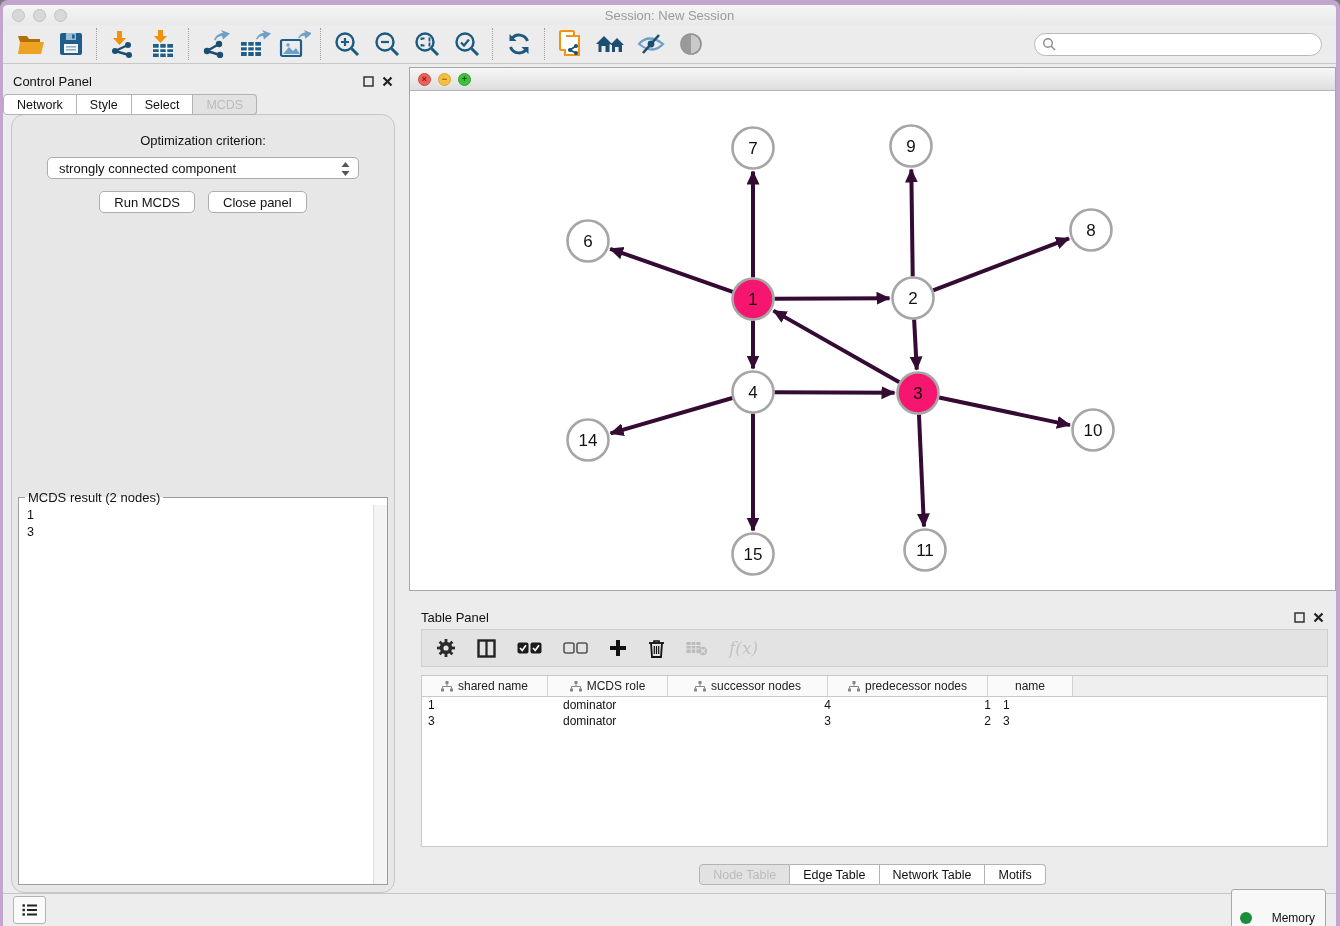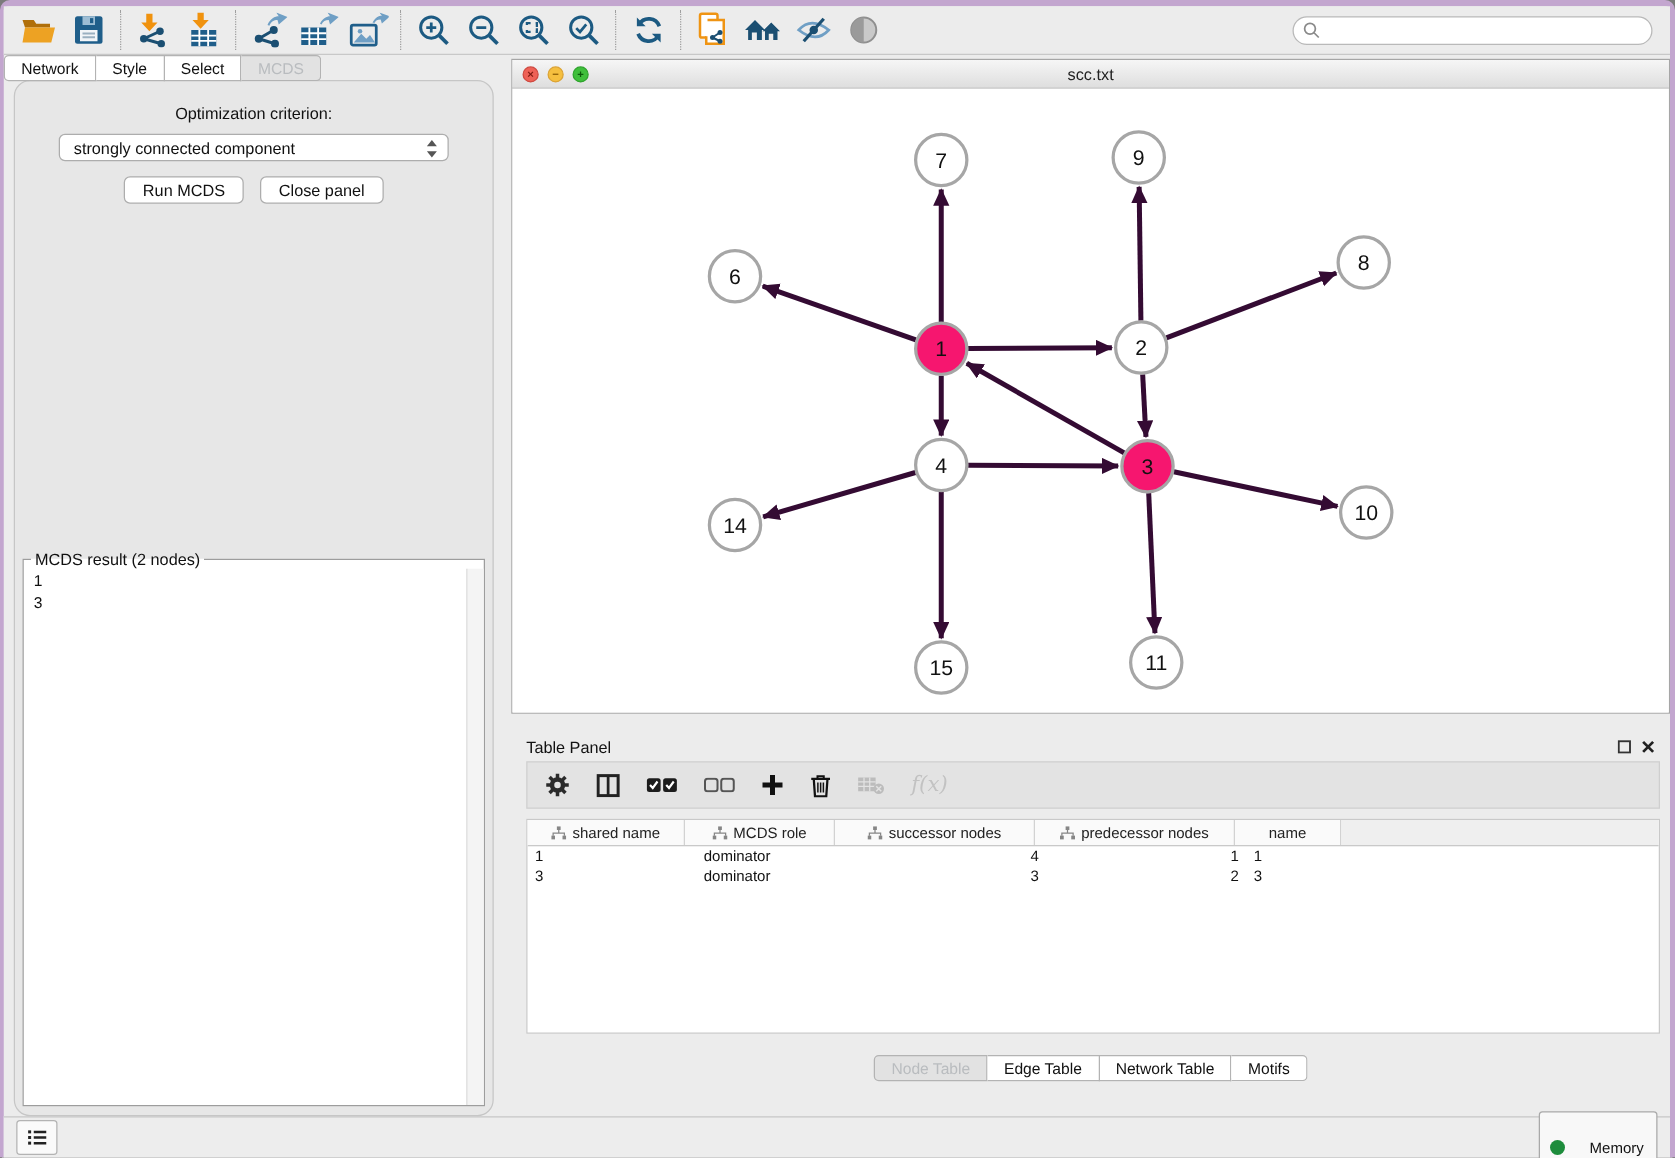--- a/index.html
+++ b/index.html
@@ -83,20 +83,28 @@
     display:flex;align-items:center;justify-content:center;margin-left:2px;}
   .membtn{margin-left:auto;height:24px;background:#f8f8f8;border:1px solid #a9a9a9;border-radius:3px;
     display:flex;align-items:center;gap:20px;padding:16px 10px 0 8px;font-size:12px;color:#111;margin-right:2px;}
   .memdot{width:12px;height:12px;border-radius:50%;background:#1d8c3c;}
 </style>
 </head>
 <body>
 
 <div class="window">
 
+  <div class="titlebar">
+    <div class="lights">
+      <span class="tl"></span>
+      <span class="tl"></span>
+      <span class="tl"></span>
+    </div>
+    <div class="app-title">Session: New Session</div>
+  </div>
 
   <div class="toolbar">
     <span class="ticon">
       <svg width="30" height="26" viewBox="0 0 30 26">
           <path d="M2 5 h9 l2 3 h11 v3 H4 z" fill="#b06f0a"></path>
           <path d="M4 11 h24 l-3 12 H2 z" fill="#eda223"></path>
         </svg>
     </span>
     <span class="ticon">
       <svg width="26" height="26" viewBox="0 0 26 26">
@@ -235,20 +243,31 @@
           <circle cx="6" cy="6" r="4.3" fill="none" stroke="#8a8a8a" stroke-width="1.4"></circle>
           <path d="M9.2 9.2 L13 13" stroke="#8a8a8a" stroke-width="1.4"></path>
         </svg>
       <input type="text" placeholder="" style="">
     </span>
   </div>
 
   <div class="content">
 
     <div class="cpanel">
+      <div class="panel-head">
+        <span class="panel-title">Control Panel</span>
+        <span class="panel-btns">
+          <svg width="11" height="11" viewBox="0 0 11 11">
+              <rect x="1" y="1" width="9" height="9" fill="none" stroke="#333" stroke-width="1.5"></rect>
+            </svg>
+          <svg width="11" height="11" viewBox="0 0 11 11">
+              <path d="M1.5 1.5 L9.5 9.5 M9.5 1.5 L1.5 9.5" stroke="#222" stroke-width="2.2"></path>
+            </svg>
+        </span>
+      </div>
       <div class="tabbar" id="cp-tabs">
           <div class="tab">Network</div>
           <div class="tab">Style</div>
           <div class="tab">Select</div>
           <div class="tab sel">MCDS</div>
         </div>
       <div class="cp-body">
         <div class="opt-label">Optimization criterion:</div>
         <div class="selectbox">
           <span>strongly connected component</span>
@@ -276,21 +295,20 @@
 
     <div class="rside">
 
       <div class="netwin">
         <div class="net-titlebar">
           <div class="nlights">
             <span class="nl red">×</span>
             <span class="nl yel">−</span>
             <span class="nl grn">+</span>
           </div>
-          <div class="net-title">scc.txt</div>
         </div>
         <div class="canvas">
           <svg id="graph-svg" width="926" height="500" viewBox="0 0 926 500">
               <defs>
                 <marker id="arrow" markerUnits="userSpaceOnUse" markerWidth="15" markerHeight="14" refX="13" refY="6.5" orient="auto">
                   <path d="M0,0 L14,6.5 L0,13 Z" fill="#340b33"></path>
                 </marker>
               </defs>
               <line x1="343" y1="186.5" x2="343" y2="80.5" stroke="#340b33" stroke-width="4" marker-end="url(#arrow)"></line>
               <line x1="322.7166462783706" y1="200.87009384330602" x2="200.17017732364144" y2="157.7931532410376" stroke="#340b33" stroke-width="4" marker-end="url(#arrow)"></line>

